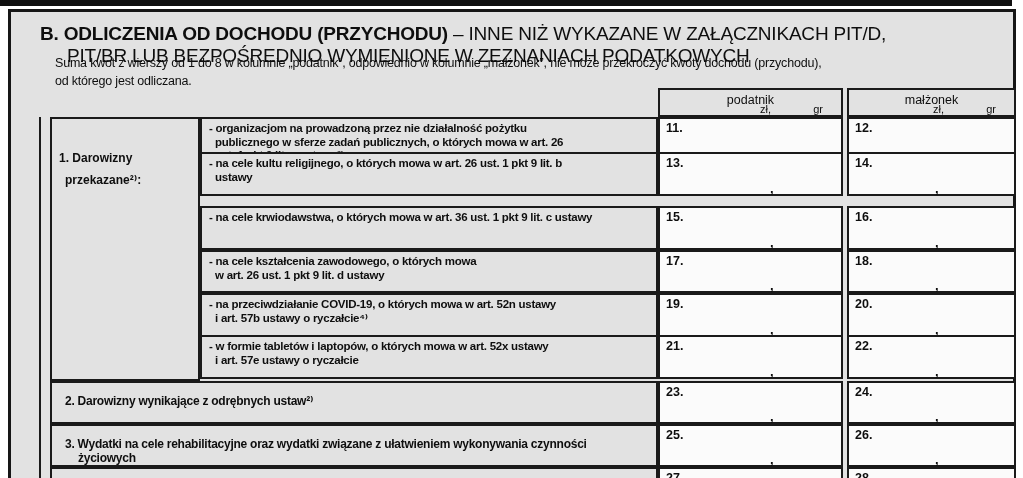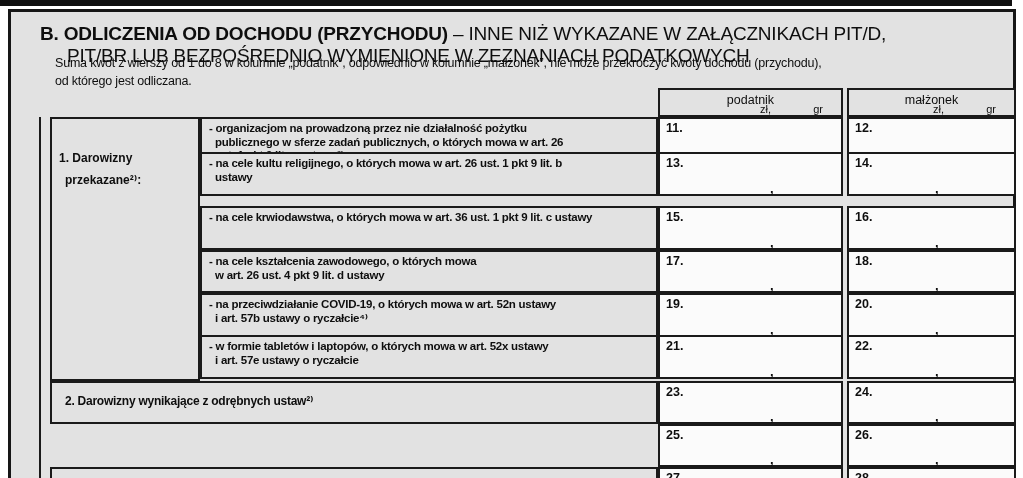--- a/index.html
+++ b/index.html
@@ -98,34 +98,38 @@
     </div>
   <div class="cell sub r2">
       <p class="subtxt">- na cele kultu religijnego, o których mowa w art. 26 ust. 1 pkt 9 lit. b
 ustawy</p>
     </div>
   <div class="cell sub r3">
       <p class="subtxt">- na cele krwiodawstwa, o których mowa w art. 36 ust. 1 pkt 9 lit. c ustawy</p>
     </div>
   <div class="cell sub r4">
       <p class="subtxt">- na cele kształcenia zawodowego, o których mowa
-w art. 26 ust. 4 pkt 9 lit. d ustawy</p>
+w art. 26 ust. 1 pkt 9 lit. d ustawy</p>
     </div>
   <div class="cell sub r5">
       <p class="subtxt">- na przeciwdziałanie COVID-19, o których mowa w art. 52n ustawy
 i art. 57b ustawy o ryczałcie⁴⁾</p>
     </div>
   <div class="cell sub r6">
       <p class="subtxt">- w formie tabletów i laptopów, o których mowa w art. 52x ustawy
 i art. 57e ustawy o ryczałcie</p>
     </div>
 
   <div class="cell mlab r7">
       <p class="mtxt">2. Darowizny wynikające z odrębnych ustaw²⁾</p>
     </div>
+  <div class="cell mlab r8">
+      <p class="mtxt">3. Wydatki na cele rehabilitacyjne oraz wydatki związane z ułatwieniem wykonywania czynności
+życiowych</p>
+    </div>
   <div class="cell mlab r9">
       <p class="mtxt">4. Zwrot nienależnie pobranych świadczeń, które uprzednio zwiększyły dochód podlegający</p>
     </div>
 
   <div class="cell field fl r1">
       <span class="fnum">11.</span>
       <span class="comma">,</span>
     </div>
   <div class="cell field fl r2">
       <span class="fnum">13.</span>

